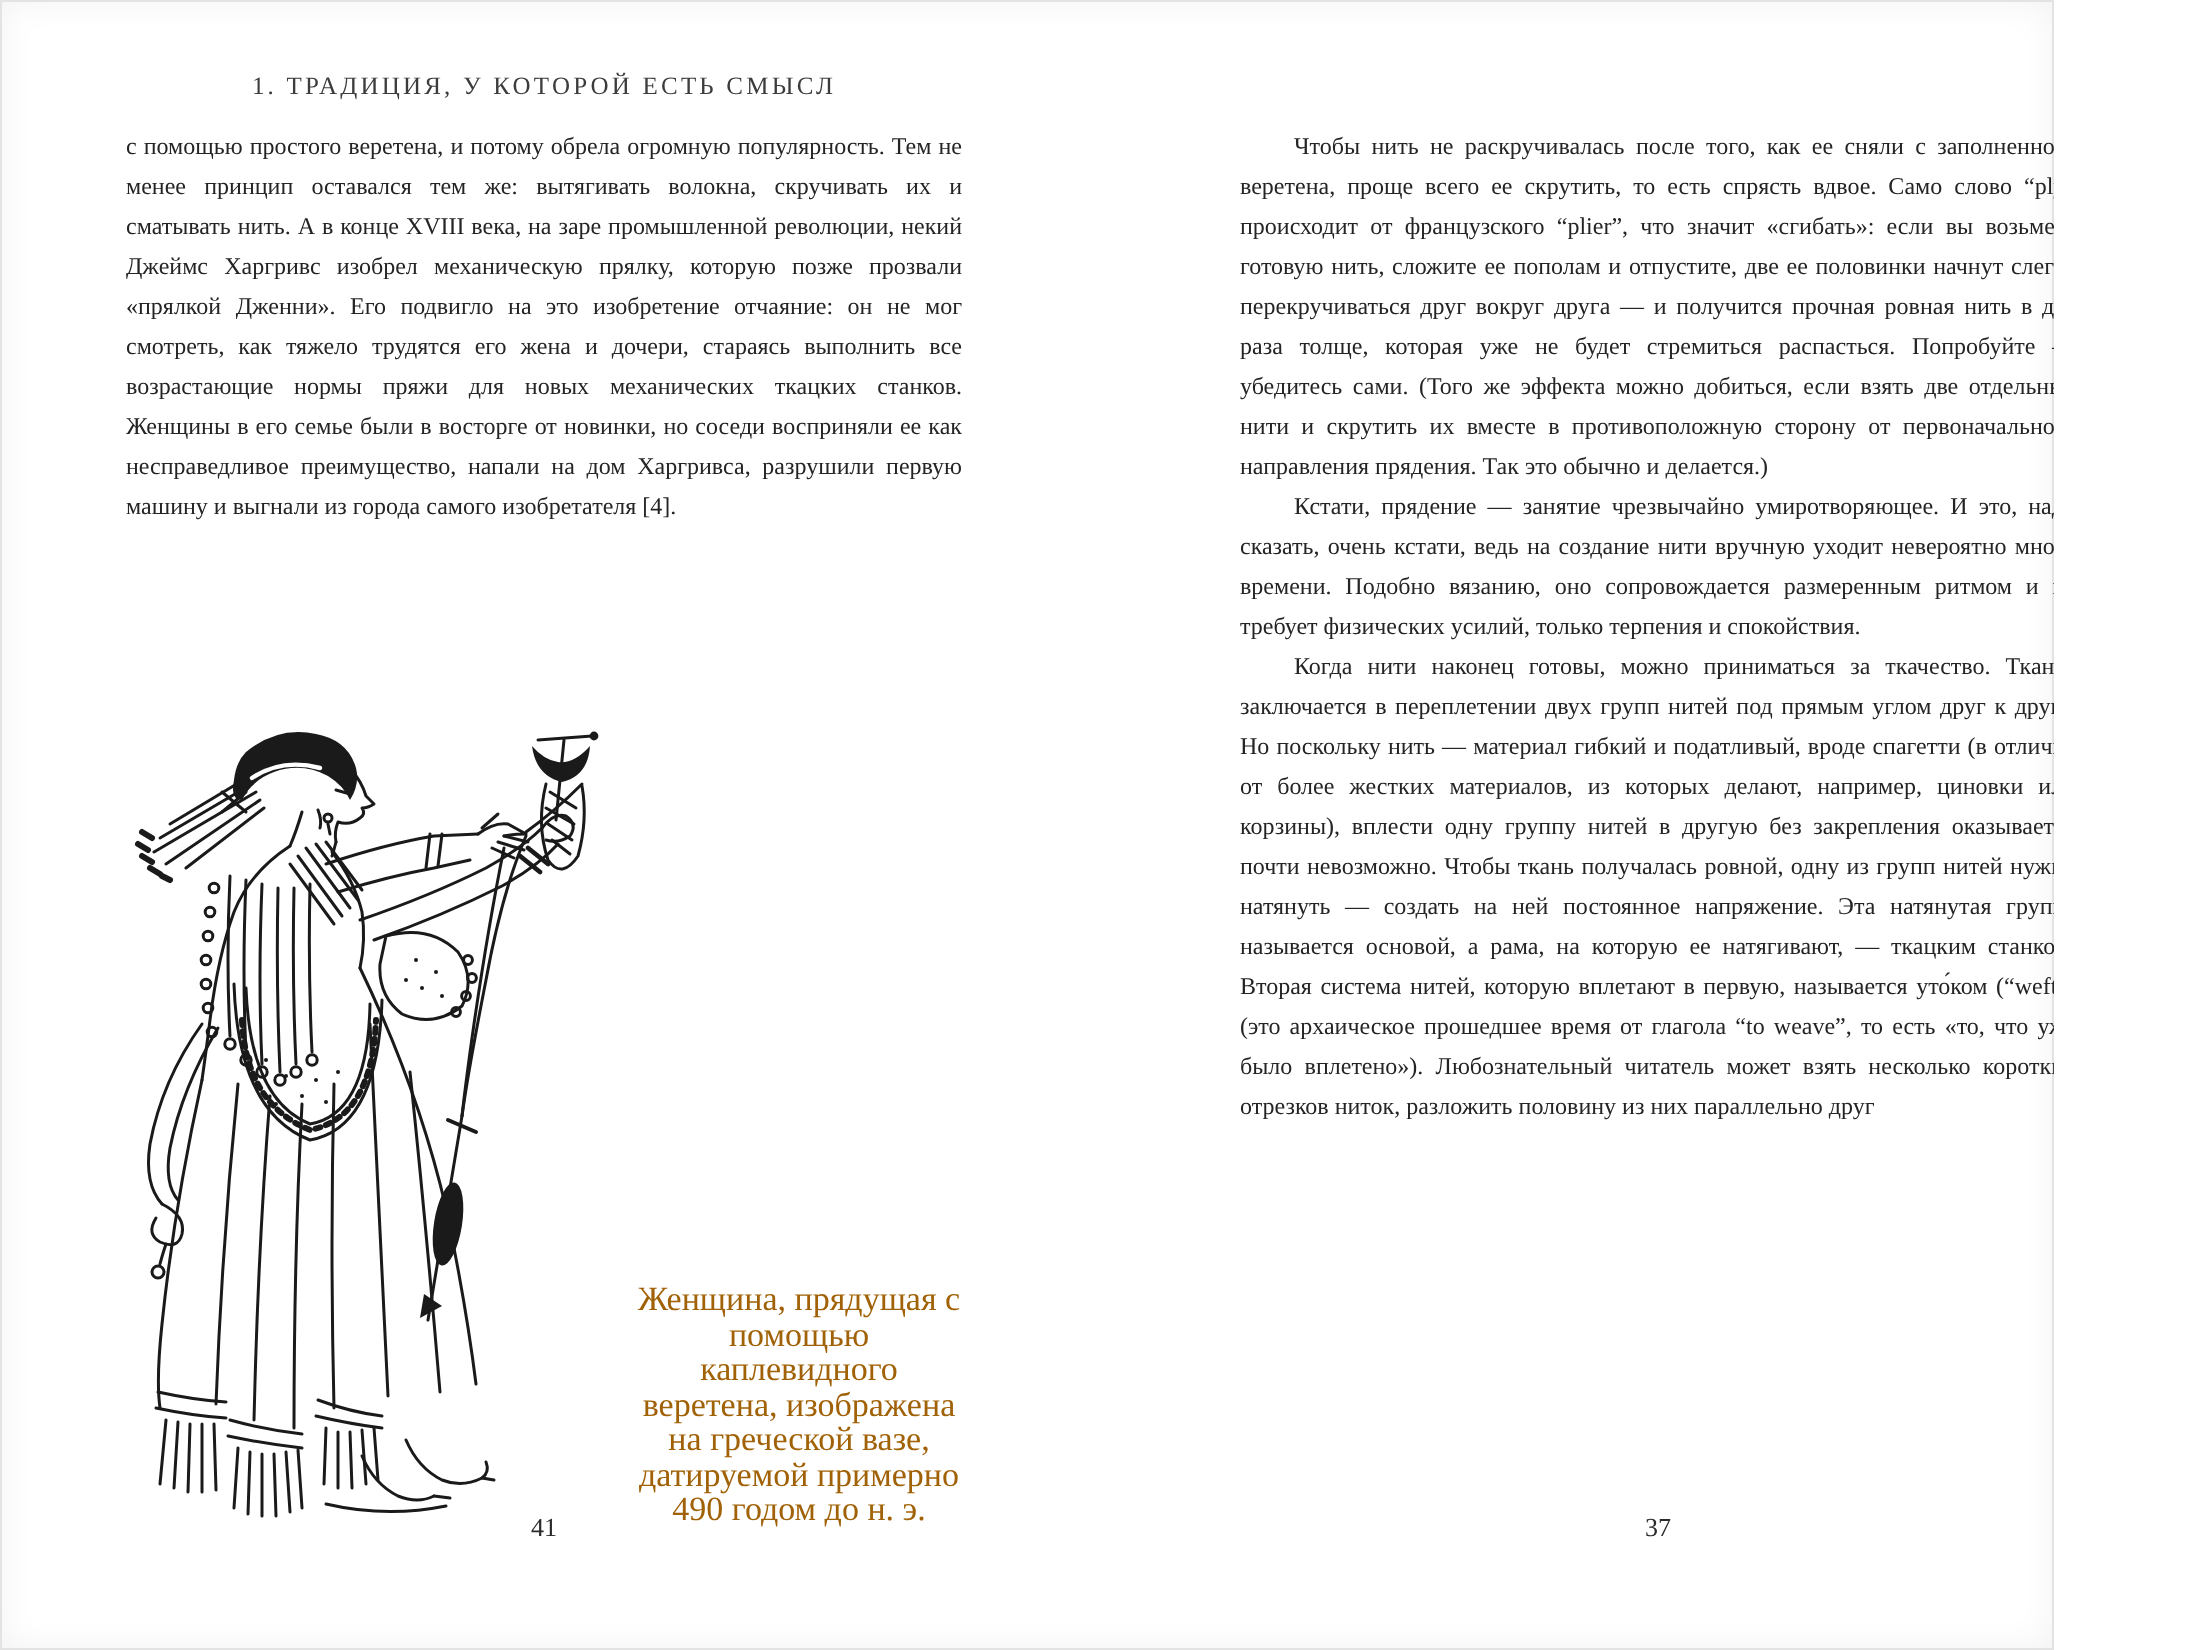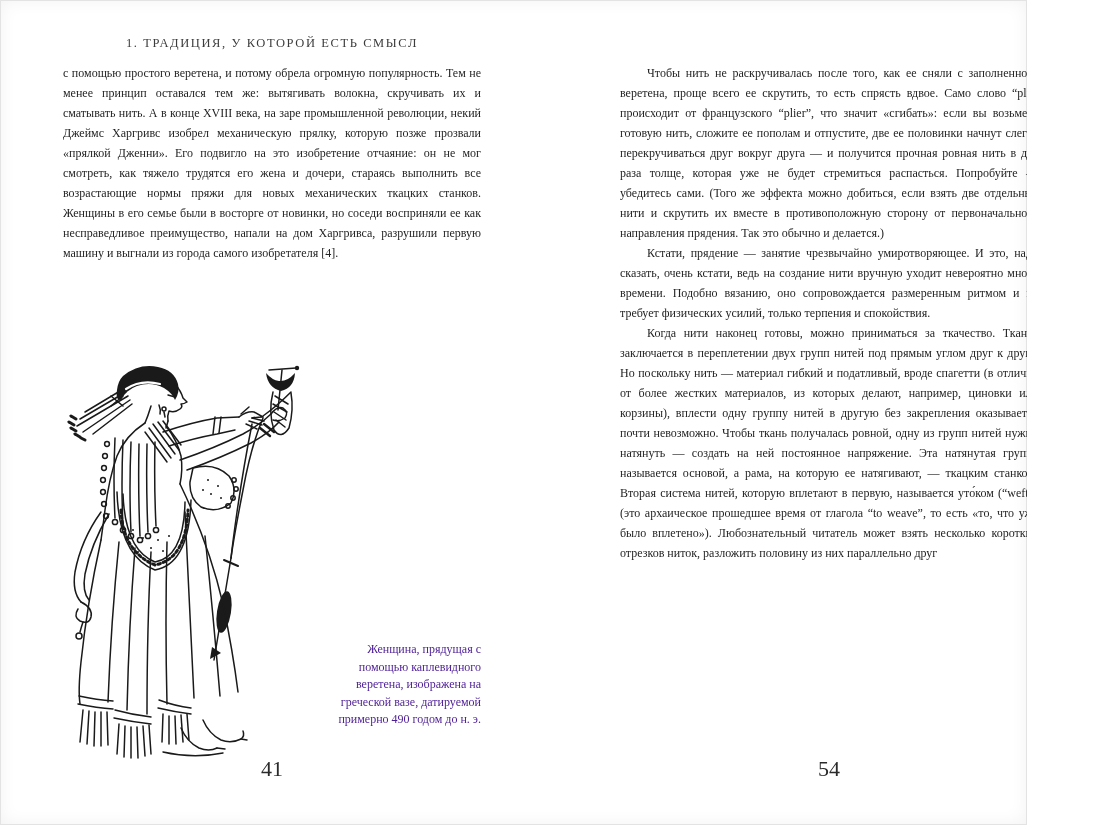--- a/index.html
+++ b/index.html
@@ -28,26 +28,26 @@
   }
   .body-text p { margin:0; }
   .page-right .body-text p { text-indent:27px; }
   .figure-wrap {
     position:absolute; left:0; top:360px;
     width:262px; height:404px; margin:0;
   }
   .figure-wrap svg { width:262px; height:404px; display:block; }
   .caption {
     position:absolute; left:255px; top:641px; width:163px;
-    font-size:12px; line-height:17.5px;
-    text-align:right; color:#4c1d95;
+    font-size:17px; line-height:17.5px;
+    text-align:center; color:#a16207;
   }
   .folio {
     position:absolute; top:756px; left:0; right:0;
-    text-align:center; font-size:22px; color:#2a2a2a;
+    text-align:center; font-size:13px; color:#2a2a2a;
   }
 </style>
 </head>
 <body>
 
 <div class="spread">
 
   <section class="page page-left">
     <div class="running-head">1. ТРАДИЦИЯ, У КОТОРОЙ ЕСТЬ СМЫСЛ</div>
 
@@ -228,16 +228,16 @@
   </section>
 
   <section class="page page-right">
 
     <div class="body-text">
       <p>Чтобы нить не раскручивалась после того, как ее сняли с заполненного веретена, проще всего ее скрутить, то есть спрясть вдвое. Само слово “ply” происходит от французского “plier”, что значит «сгибать»: если вы возьмете готовую нить, сложите ее пополам и отпустите, две ее половинки начнут слегка перекручиваться друг вокруг друга — и получится прочная ровная нить в два раза толще, которая уже не будет стремиться распасться. Попробуйте — убедитесь сами. (Того же эффекта можно добиться, если взять две отдельные нити и скрутить их вместе в противоположную сторону от первоначального направления прядения. Так это обычно и делается.)</p>
       <p>Кстати, прядение — занятие чрезвычайно умиротворяющее. И это, надо сказать, очень кстати, ведь на создание нити вручную уходит невероятно много времени. Подобно вязанию, оно сопровождается размеренным ритмом и не требует физических усилий, только терпения и спокойствия.</p>
       <p>Когда нити наконец готовы, можно приниматься за ткачество. Тканье заключается в переплетении двух групп нитей под прямым углом друг к другу. Но поскольку нить — материал гибкий и податливый, вроде спагетти (в отличие от более жестких материалов, из которых делают, например, циновки или корзины), вплести одну группу нитей в другую без закрепления оказывается почти невозможно. Чтобы ткань получалась ровной, одну из групп нитей нужно натянуть — создать на ней постоянное напряжение. Эта натянутая группа называется основой, а рама, на которую ее натягивают, — ткацким станком. Вторая система нитей, которую вплетают в первую, называется уто́ком (“weft”) (это архаическое прошедшее время от глагола “to weave”, то есть «то, что уже было вплетено»). Любознательный читатель может взять несколько коротких отрезков ниток, разложить половину из них параллельно друг</p>
     </div>
 
-    <div class="folio">54</div>
+    <div class="folio">37</div>
   </section>
 
 </div>
 
 </body></html>

